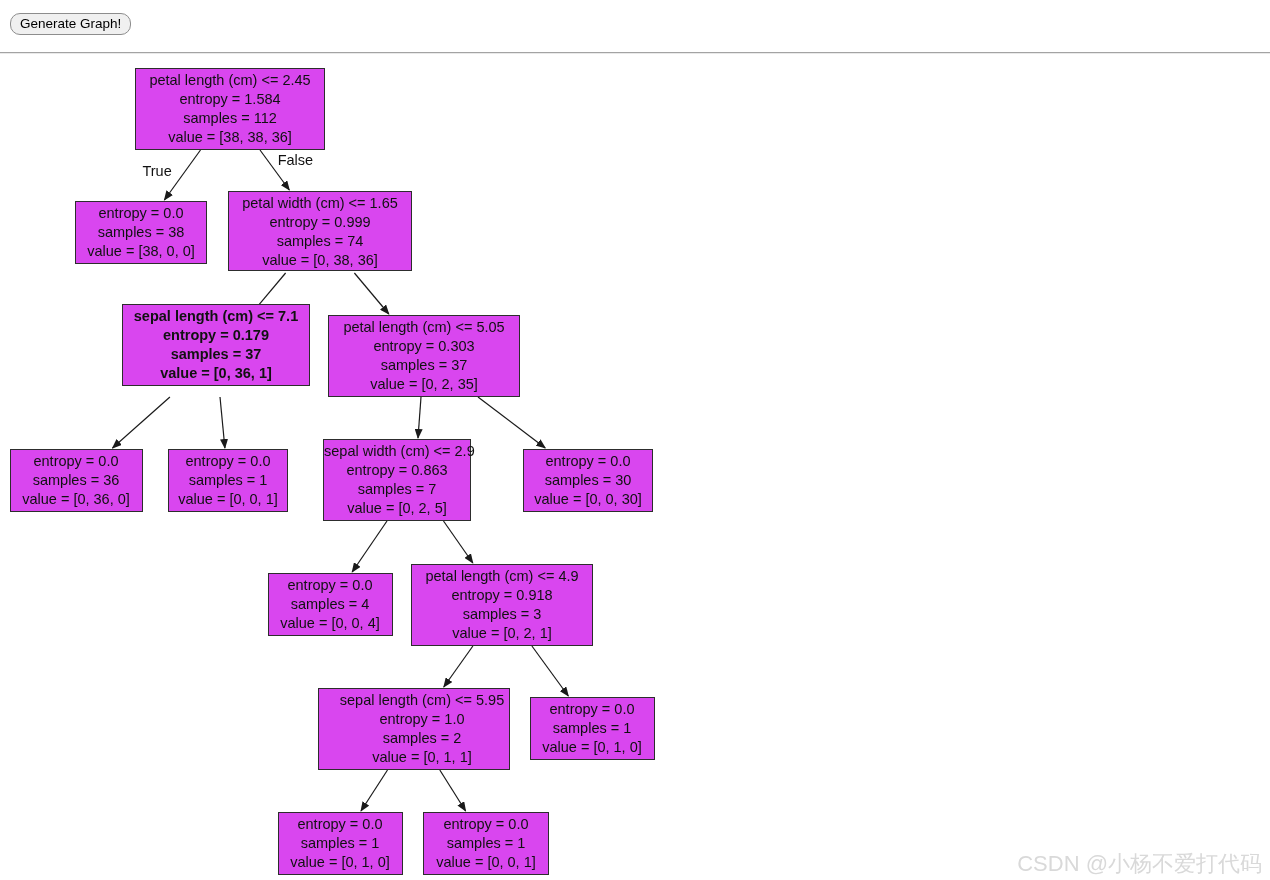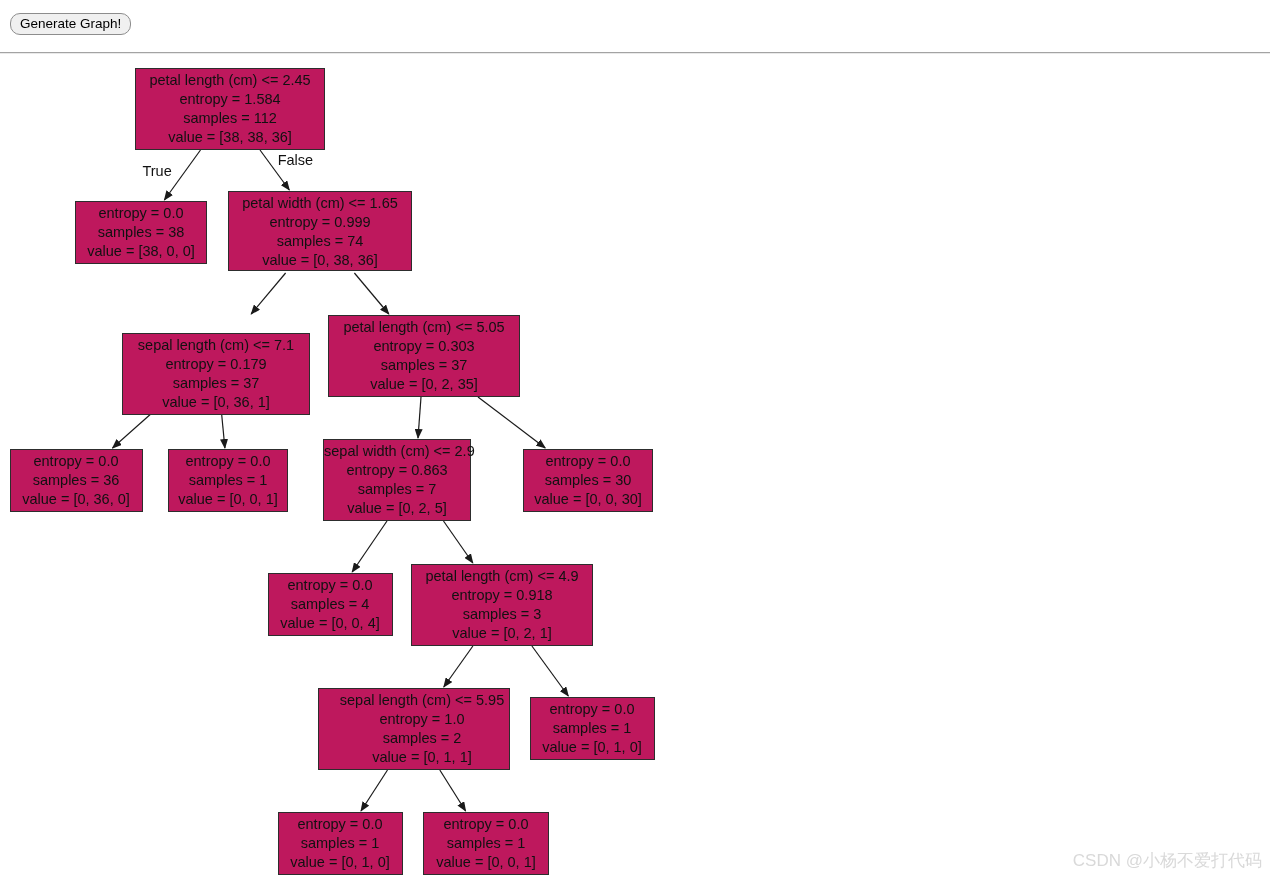--- a/index.html
+++ b/index.html
@@ -48,21 +48,21 @@
     width: 1270px;
     height: 880px;
   }
   #tree-edges {
     position: absolute;
     left: 0;
     top: 0;
   }
   .node {
     position: absolute;
-    background: #be185d;
+    background: #d946ef;
     border: 1px solid var(--node-border, #2d2d2d);
     box-sizing: border-box;
     padding: 2px 0;
     text-align: center;
   }
   .node-line {
     font-size: 14.5px;
     line-height: 19px;
     color: #111111;
     white-space: nowrap;
@@ -71,21 +71,21 @@
     position: absolute;
     font-size: 14.5px;
     line-height: 17px;
     color: #111111;
     white-space: nowrap;
   }
   .watermark {
     position: absolute;
     right: 8px;
     top: 849px;
-    font-size: 17px;
+    font-size: 22px;
     color: var(--watermark-color, #d9d9d9);
     text-shadow: 1px 1px 0 #ffffff;
     white-space: nowrap;
   }
 </style>
 </head>
 <body>
 
 <div class="page">
 
@@ -128,21 +128,21 @@
           <div class="node-line">entropy = 0.0</div>
           <div class="node-line">samples = 38</div>
           <div class="node-line">value = [38, 0, 0]</div>
         </div>
         <div class="node" style="left: 228px; top: 191px; width: 184px; height: 80px;">
           <div class="node-line">petal width (cm) &lt;= 1.65</div>
           <div class="node-line">entropy = 0.999</div>
           <div class="node-line">samples = 74</div>
           <div class="node-line">value = [0, 38, 36]</div>
         </div>
-        <div class="node" style="left: 122px; top: 333px; width: 188px; height: 82px;">
+        <div class="node" style="left: 122px; top: 304px; width: 188px; height: 82px; font-weight: bold;">
           <div class="node-line">sepal length (cm) &lt;= 7.1</div>
           <div class="node-line">entropy = 0.179</div>
           <div class="node-line">samples = 37</div>
           <div class="node-line">value = [0, 36, 1]</div>
         </div>
         <div class="node" style="left: 328px; top: 315px; width: 192px; height: 82px; text-align: center;">
           <div class="node-line">petal length (cm) &lt;= 5.05</div>
           <div class="node-line">entropy = 0.303</div>
           <div class="node-line">samples = 37</div>
           <div class="node-line">value = [0, 2, 35]</div>

